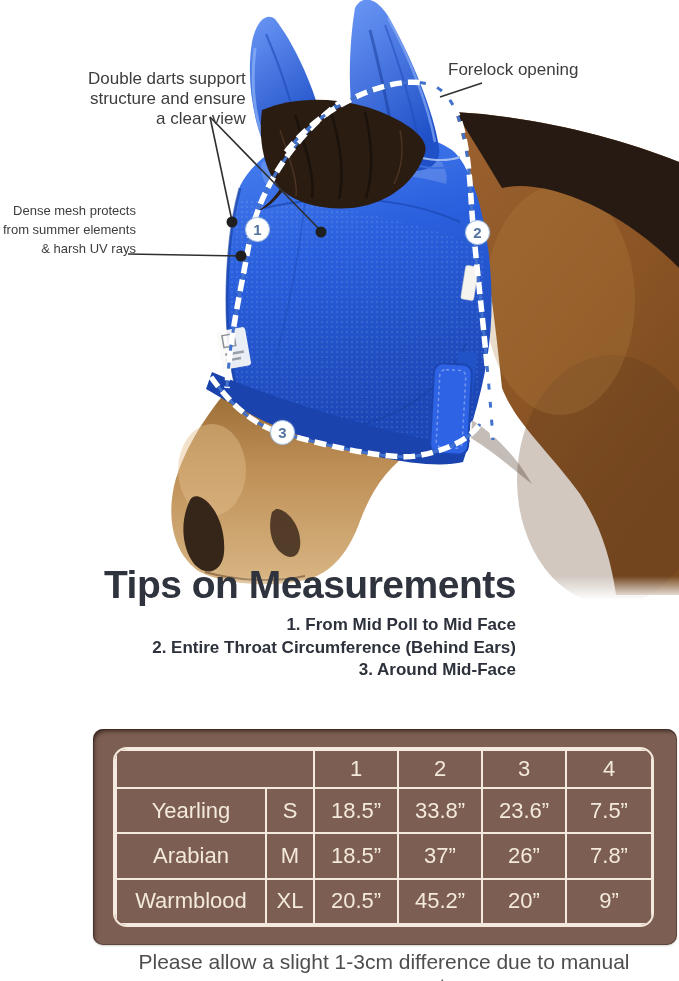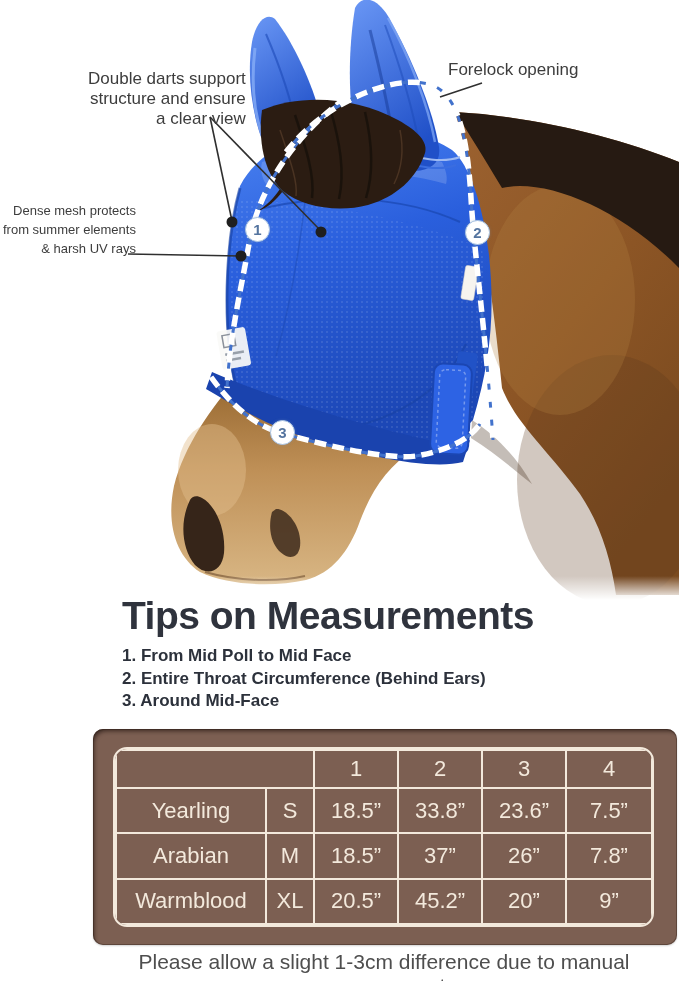--- a/index.html
+++ b/index.html
@@ -17,28 +17,28 @@
   .callout.small{font-size:13px;line-height:19px;}
   .callout span{display:block;text-align:right;}
 
   .marker{
     position:absolute;width:23px;height:23px;border-radius:50%;
     background:#ffffff;border:1.5px solid #a9c3e2;
     color:#54749f;font-size:15px;line-height:23px;font-weight:bold;text-align:center;
     box-shadow:0 0 3px rgba(120,150,190,.35);
   }
 
-  .tips{position:absolute;left:104px;top:595px;margin-left:18px;}
+  .tips{position:absolute;left:104px;top:564px;}
   .tips h1{
     margin:0;font-size:39px;line-height:42px;font-weight:800;color:#2f333d;
     letter-spacing:-0.5px;font-family:"Liberation Sans", sans-serif;
   }
   .tips .tip-list{margin-top:8px;}
   .tips .tip-list div{
-    font-size:17px;line-height:22.6px;font-weight:bold;color:#2c313b;
+    font-size:17px;line-height:22.6px;font-weight:bold;color:#2c313b;text-align:right;
   }
 
   .table-card{
     position:absolute;left:93px;top:729px;width:584px;height:216px;
     background:#7c5f52;border-radius:10px;
     box-shadow:inset 0 0 0 1px rgba(50,32,25,.4),
                inset 3px 4px 4px -2px rgba(25,13,9,.65),
                0 1px 2px rgba(0,0,0,.18);
   }
   .table-inner{

